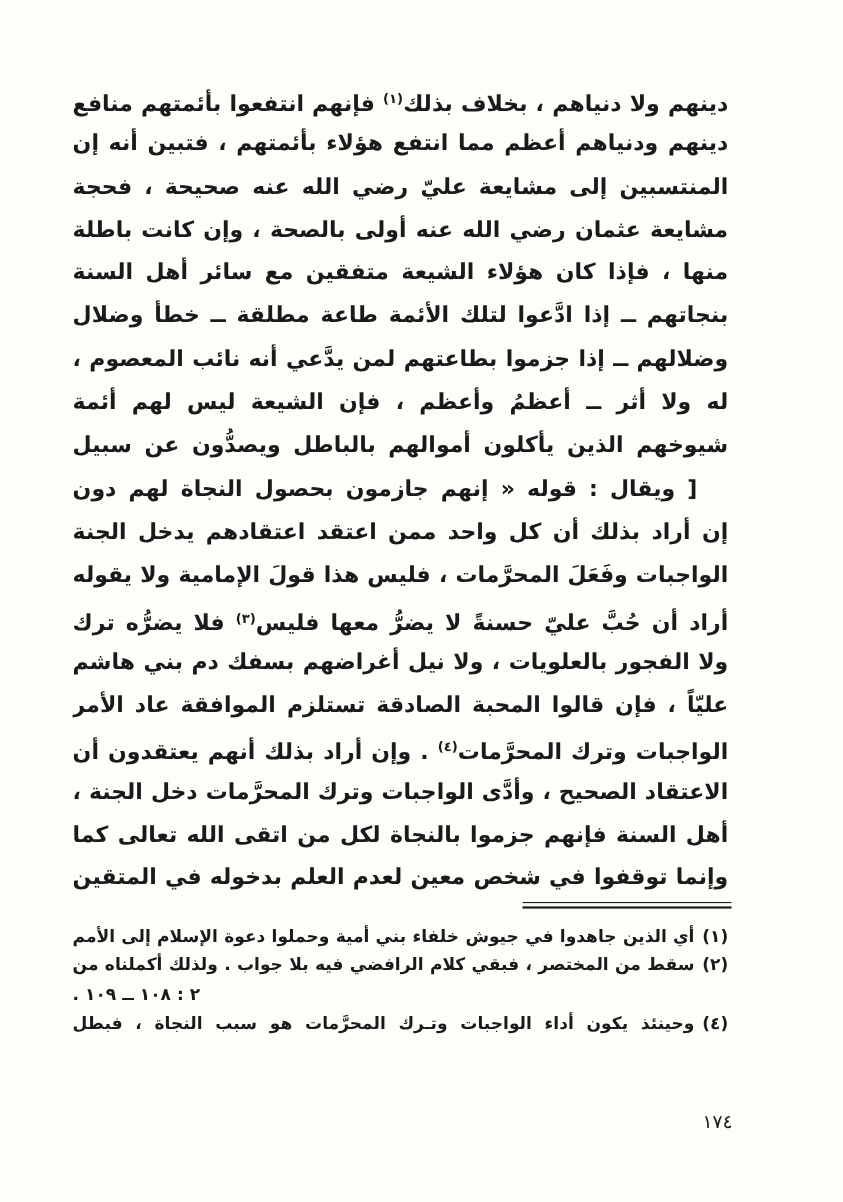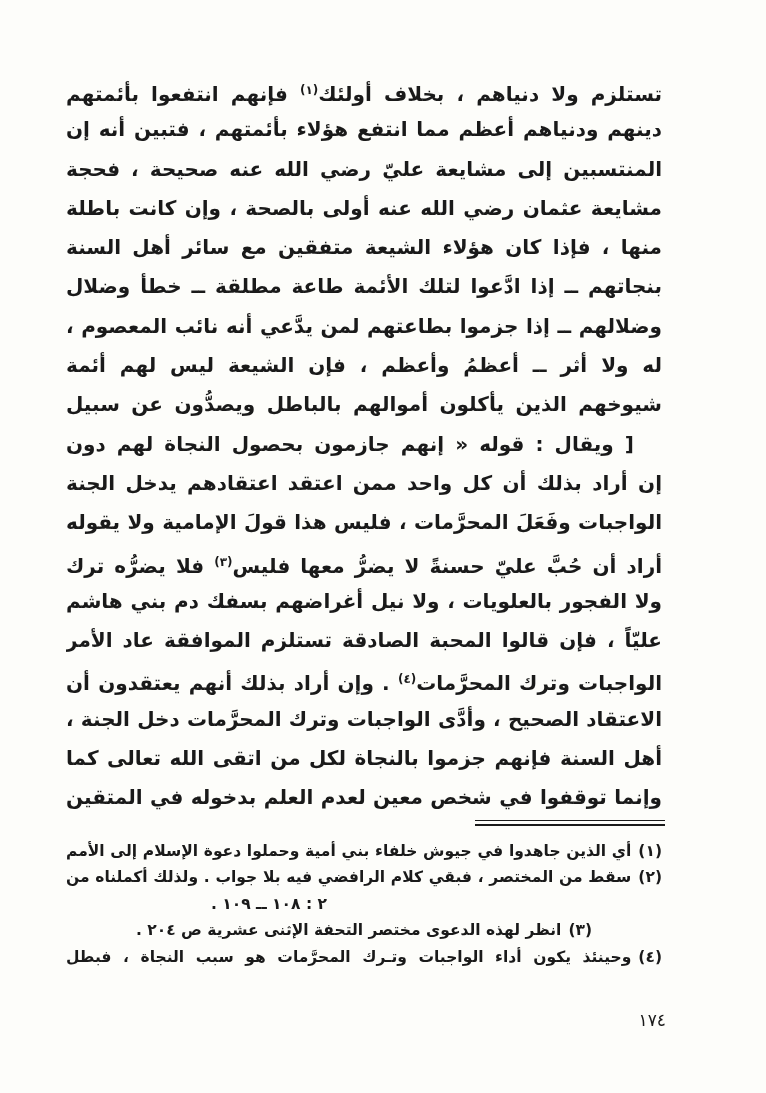--- a/index.html
+++ b/index.html
@@ -46,42 +46,42 @@
     position:absolute;
     top:838px; right:104px;
     width:596px;
     direction:rtl;
     font-size:15.5px;
     font-weight:700;
   }
   .fline {
     height:26.4px;
     line-height:26.4px;
-    text-align:center;
+    text-align:left;
     overflow:hidden;
   }
   .fline.j { text-align:justify; text-align-last:justify; }
   .fline.cont { padding-right:190px; }
   .fn-marker { margin-left:7px; }
   .page-number {
     position:absolute;
     top:1010px; right:100px;
     direction:rtl;
     font-size:17px;
     font-weight:400;
     letter-spacing:2px;
   }
 </style>
 </head>
 <body>
 
 <div class="page">
 
   <div class="body-text">
-      <div class="bline"><span class="seg">تستلزم ولا دنياهم ، بخلاف أولئك</span><span class="sup">(١)</span><span class="seg"> فإنهم انتفعوا بأئمتهم منافع كثيرة في</span></div>
+      <div class="bline"><span class="seg">دينهم ولا دنياهم ، بخلاف بذلك</span><span class="sup">(١)</span><span class="seg"> فإنهم انتفعوا بأئمتهم منافع كثيرة في</span></div>
       <div class="bline"><span class="seg">دينهم ودنياهم أعظم مما انتفع هؤلاء بأئمتهم ، فتبين أنه إن كان حجة هؤلاء</span></div>
       <div class="bline"><span class="seg">المنتسبين إلى مشايعة عليّ رضي الله عنه صحيحة ، فحجة أولئك المنتسبين إلى</span></div>
       <div class="bline"><span class="seg">مشايعة عثمان رضي الله عنه أولى بالصحة ، وإن كانت باطلة ، فهذا أبطل</span></div>
       <div class="bline"><span class="seg">منها ، فإذا كان هؤلاء الشيعة متفقين مع سائر أهل السنة على أن جزم أولئك</span></div>
       <div class="bline"><span class="seg">بنجاتهم ــ إذا ادَّعوا لتلك الأئمة طاعة مطلقة ــ خطأ وضلال فخطأ هؤلاء</span></div>
       <div class="bline"><span class="seg">وضلالهم ــ إذا جزموا بطاعتهم لمن يدَّعي أنه نائب المعصوم ، والمعصومُ لا عينَ</span></div>
       <div class="bline"><span class="seg">له ولا أثر ــ أعظمُ وأعظم ، فإن الشيعة ليس لهم أئمة يباشرونهم بالخطاب إلا</span></div>
       <div class="bline end"><span class="seg">شيوخهم الذين يأكلون أموالهم بالباطل ويصدُّون عن سبيل الله]</span></div>
       <div class="bline indent"><span class="seg">[ ويقال : قوله « إنهم جازمون بحصول النجاة لهم دون أهل السنة » فإنه</span></div>
       <div class="bline"><span class="seg">إن أراد بذلك أن كل واحد ممن اعتقد اعتقادهم يدخل الجنة وإنْ تَرَكَ</span></div>
@@ -94,19 +94,18 @@
       <div class="bline"><span class="seg">أهل السنة  فإنهم جزموا بالنجاة لكل من اتقى الله تعالى كما نطق به القرآن ،</span></div>
       <div class="bline"><span class="seg">وإنما توقفوا في شخص معين لعدم العلم بدخوله في المتقين ، فإذا عُلم أنه مات</span></div>
     </div>
 
   <div class="fn-divider"></div>
 
   <div class="footnotes">
       <div class="fline j"><span class="fn-marker">(١)</span><span>أي الذين جاهدوا في جيوش خلفاء بني أمية وحملوا دعوة الإسلام إلى الأمم .</span></div>
       <div class="fline j"><span class="fn-marker">(٢)</span><span>سقط من المختصر ، فبقي كلام الرافضي فيه بلا جواب . ولذلك أكملناه من الأصل</span></div>
       <div class="fline cont"><span>٢ : ١٠٨ ــ ١٠٩ .</span></div>
-      <div class="fline"><span class="fn-marker">(٣)</span><span>انظر لهذه الدعوى مختصر التحفة الإثنى عشرية ص ٢٠٤ .</span></div>
       <div class="fline j"><span class="fn-marker">(٤)</span><span>وحينئذ يكون أداء الواجبات وتـرك المحرَّمات هو سبب النجاة ، فبطل ادعاؤهم .</span></div>
     </div>
 
   <div class="page-number">١٧٤</div>
 
 </div>
 
 </body></html>

